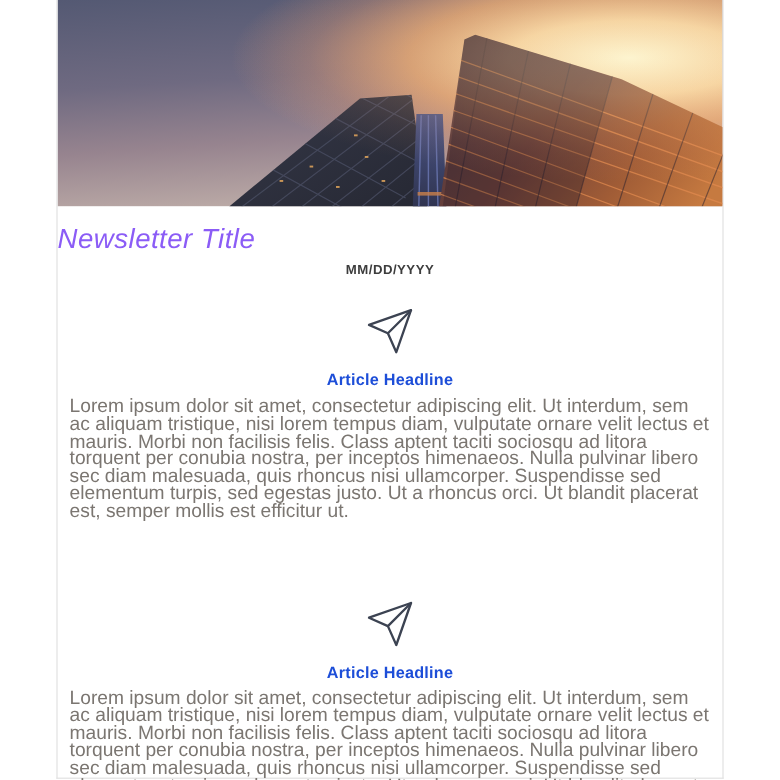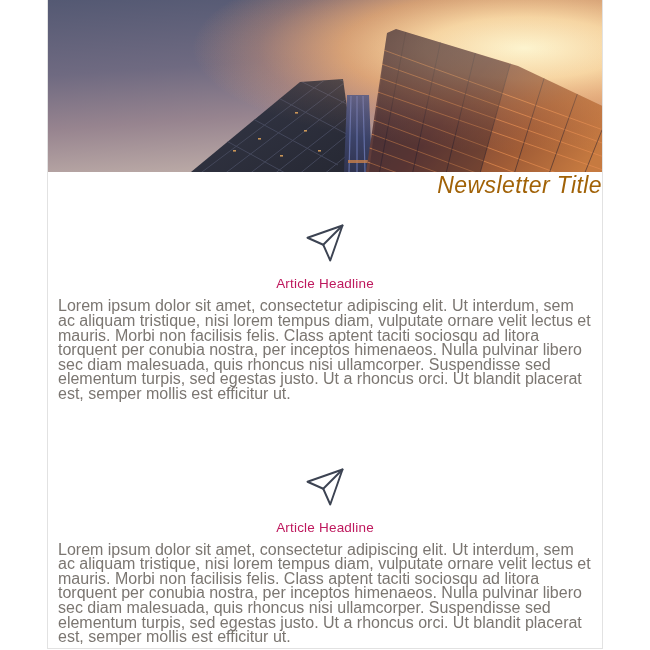--- a/index.html
+++ b/index.html
@@ -22,26 +22,27 @@
     border-right: 1px solid #e2e2e2;
     border-bottom: 1px solid #e2e2e2;
     box-sizing: content-box;
   }
   .hero {
     display: block;
     width: 554px;
     height: 172px;
   }
   .newsletter-title {
-    text-align: right;
+    margin-top: 14px;
+    text-align: left;
     font-style: italic;
     font-size: 23px;
     line-height: 1.15;
     letter-spacing: 0.4px;
-    color: #a16207;
+    color: #8b5cf6;
   }
   .newsletter-date {
     margin-top: 7px;
     text-align: center;
     font-size: 11px;
     letter-spacing: 0.4px;
     color: #3d3d3d;
     font-weight: bold;
   }
   .plane-wrap {
@@ -53,23 +54,23 @@
     margin-top: 64px;
   }
   .plane-wrap svg {
     width: 42px;
     height: 42px;
   }
   .article-headline {
     margin-top: 12px;
     text-align: center;
     font-size: 13.5px;
-    font-weight: normal;
+    font-weight: bold;
     letter-spacing: 0.2px;
-    color: #be185d;
+    color: #1d4ed8;
   }
   .article-body {
     margin: 8px 10px 0 10px;
     font-size: 16px;
     line-height: 14.6px;
     color: #7b7671;
     text-align: left;
   }
 </style>
 </head>
@@ -171,20 +172,21 @@
         <line x1="570" y1="90" x2="522" y2="210"></line>
         <line x1="605" y1="102" x2="554" y2="215"></line>
       </g>
       <polygon points="339,33 348,29 462,64 430,180 320,180" fill="#241b28" opacity="0.3"></polygon>
     </g>
 
     <rect x="0" y="0" width="554" height="172" fill="url(#glowGrad)" opacity="0.32"></rect>
   </svg>
 
   <div class="newsletter-title">Newsletter Title</div>
+  <div class="newsletter-date">MM/DD/YYYY</div>
 
   <div class="section section--first">
     <div class="plane-wrap">
       <svg viewBox="0 0 24 24" fill="none" stroke="#3c4352" stroke-width="1.1" stroke-linecap="round" stroke-linejoin="round" aria-hidden="true">
         <line x1="22" y1="2" x2="11" y2="13"></line>
         <polygon points="22 2 15 22 11 13 2 9 22 2"></polygon>
       </svg>
     </div>
     <div class="article-headline">Article Headline</div>
     <div class="article-body">Lorem ipsum dolor sit amet, consectetur adipiscing elit. Ut interdum, sem ac aliquam tristique, nisi lorem tempus diam, vulputate ornare velit lectus et mauris. Morbi non facilisis felis. Class aptent taciti sociosqu ad litora torquent per conubia nostra, per inceptos himenaeos. Nulla pulvinar libero sec diam malesuada, quis rhoncus nisi ullamcorper. Suspendisse sed elementum turpis, sed egestas justo. Ut a rhoncus orci. Ut blandit placerat est, semper mollis est efficitur ut.</div>

